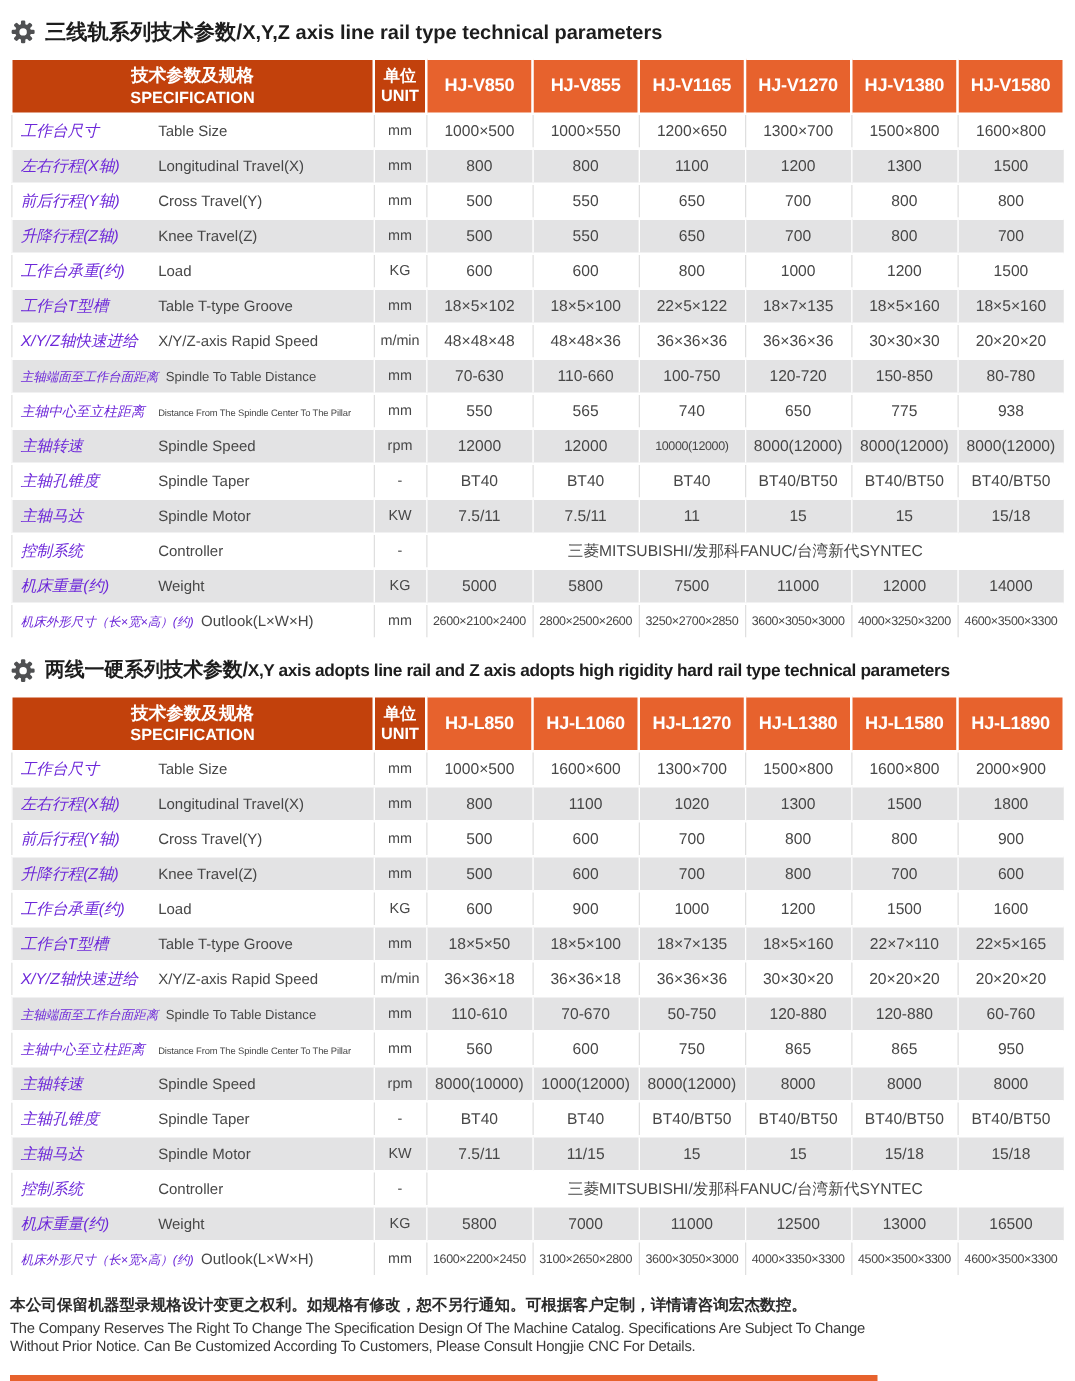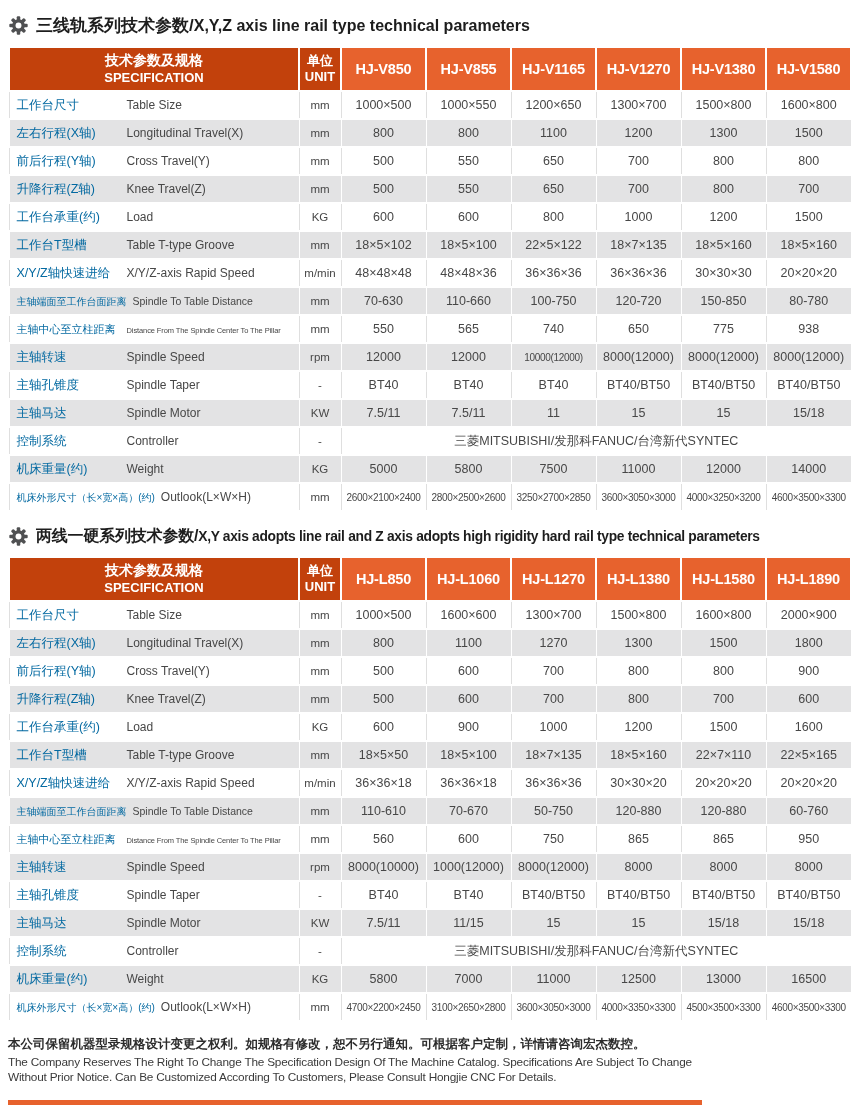--- a/index.html
+++ b/index.html
@@ -30,21 +30,21 @@
   thead th.unit .h1,thead th.unit .h2{font-size:13px;}
   thead th.model{background:#e7622d;font-size:14.5px;letter-spacing:-0.2px;}
 
   tbody td{height:26px;border-bottom:2px solid #fff;border-right:1px solid #dfdfdf;
            background:#fff;font-size:12.5px;color:#474747;text-align:center;
            vertical-align:middle;padding:0 1px;overflow:visible;}
   tbody td:last-child{border-right:none;}
   tbody tr.stripe td{background:#e3e3e4;border-right-color:#fff;}
   td.label{text-align:left;padding-left:7px;border-left:1px solid #dfdfdf;white-space:nowrap;}
   tbody tr.stripe td.label{border-left-color:#fff;}
-  td.label .zh{display:inline-block;min-width:110px;font-size:12.5px;color:#0369a1;}
+  td.label .zh{display:inline-block;min-width:110px;font-size:12.5px;color:#6d28d9;font-style:italic;}
   td.label .zh.long{font-size:10px;min-width:0;padding-right:6px;}
   td.label .zh.med{font-size:11px;}
   td.label .en{font-size:12px;color:#474747;}
   td.label .en.sm{font-size:10.5px;}
   td.label .en.xs{font-size:7.5px;letter-spacing:-0.1px;}
   td.unit{font-size:11.5px;}
   td.val.dense{font-size:10px;letter-spacing:-0.3px;}
   td.val.merged{font-size:12.5px;}
 
   
@@ -298,21 +298,21 @@
             <td class="val">1300×700</td>
             <td class="val">1500×800</td>
             <td class="val">1600×800</td>
             <td class="val">2000×900</td>
           </tr>
           <tr class="stripe">
             <td class="label" colspan="2"><span class="zh">左右行程(X轴)</span><span class="en">Longitudinal Travel(X)</span></td>
             <td class="unit">mm</td>
             <td class="val">800</td>
             <td class="val">1100</td>
-            <td class="val">1270</td>
+            <td class="val">1020</td>
             <td class="val">1300</td>
             <td class="val">1500</td>
             <td class="val">1800</td>
           </tr>
           <tr>
             <td class="label" colspan="2"><span class="zh">前后行程(Y轴)</span><span class="en">Cross Travel(Y)</span></td>
             <td class="unit">mm</td>
             <td class="val">500</td>
             <td class="val">600</td>
             <td class="val">700</td>
@@ -421,21 +421,21 @@
             <td class="val">5800</td>
             <td class="val">7000</td>
             <td class="val">11000</td>
             <td class="val">12500</td>
             <td class="val">13000</td>
             <td class="val">16500</td>
           </tr>
           <tr>
             <td class="label" colspan="2"><span class="zh long">机床外形尺寸（长×宽×高）(约)</span><span class="en">Outlook(L×W×H)</span></td>
             <td class="unit">mm</td>
-            <td class="val dense">4700×2200×2450</td>
+            <td class="val dense">1600×2200×2450</td>
             <td class="val dense">3100×2650×2800</td>
             <td class="val dense">3600×3050×3000</td>
             <td class="val dense">4000×3350×3300</td>
             <td class="val dense">4500×3500×3300</td>
             <td class="val dense">4600×3500×3300</td>
           </tr>
         </tbody>
     </table>
   </section>
 

